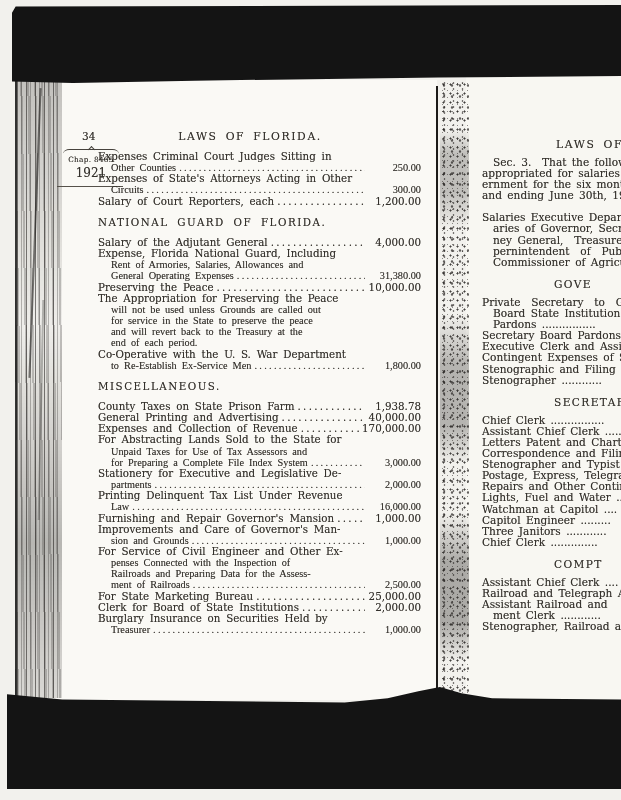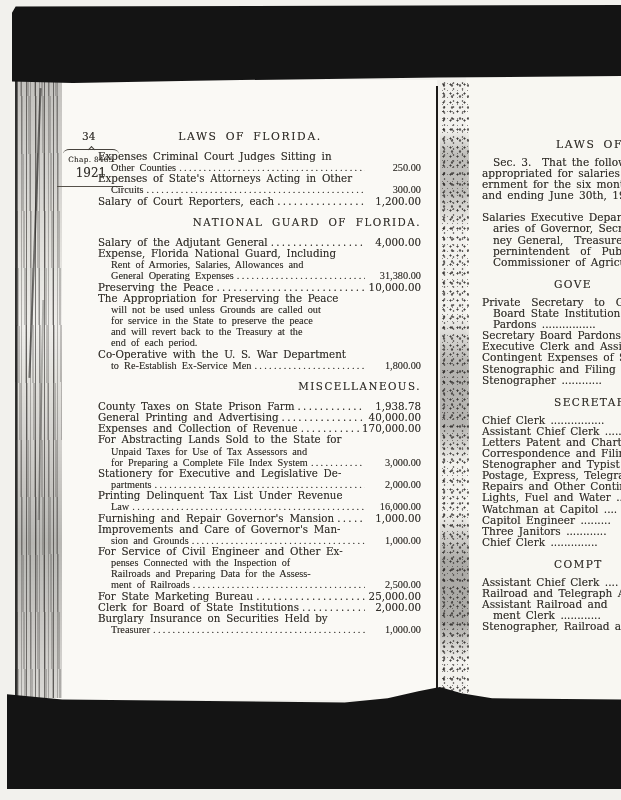--- a/index.html
+++ b/index.html
@@ -52,21 +52,21 @@
   #brace:before{left:0;border-top-left-radius:6px 5px;border-top-right-radius:0;transform:skewX(-8deg);}
   #brace:after{right:0;border-top-right-radius:6px 5px;transform:skewX(8deg);}
   #brace i{position:absolute;left:50%;top:0;width:4px;height:4px;margin-left:-2px;
     border-left:1px solid #46423c;transform:rotate(45deg);background:transparent;border-top:1px solid #46423c;border-right:none;border-bottom:none;}
   #chap-label{font-size:7.3px;letter-spacing:.3px;white-space:nowrap;}
   #chap-year{font-size:12px;margin-top:2px;}
   #margin-rule{position:absolute;left:57px;top:186px;width:66px;height:1px;background:#55514a;z-index:4;}
   
   #left-text{position:absolute;left:98px;top:151px;width:323px;z-index:4;
     font-size:10.3px;line-height:11.15px;word-spacing:2.5px;}
-  .lp-h{text-align:right;letter-spacing:1.5px;word-spacing:4px;margin:10px 0 9px;font-size:10.3px;}
+  .lp-h{text-align:left;letter-spacing:1.5px;word-spacing:4px;margin:10px 0 9px;font-size:10.3px;}
   .lp-line{white-space:nowrap;}
   .lp-line.cont{padding-left:13px;font-family:Liberation Serif, serif;}
   .lp-flex{display:flex;align-items:baseline;}
   .lp-txt{flex:0 0 auto;white-space:pre;}
   .lp-leader{flex:1 1 auto;overflow:hidden;white-space:nowrap;letter-spacing:2.3px;padding:0 3px;color:#3a3731;}
   .lp-amt{flex:0 0 auto;min-width:56px;text-align:right;white-space:pre;}
   
   #rp-header{position:absolute;left:556px;top:138px;font-size:10.8px;letter-spacing:1.6px;word-spacing:3px;z-index:4;white-space:nowrap;}
   #right-col{position:absolute;left:482px;top:157px;width:220px;z-index:4;
     font-size:10.6px;line-height:11.1px;word-spacing:2px;}

